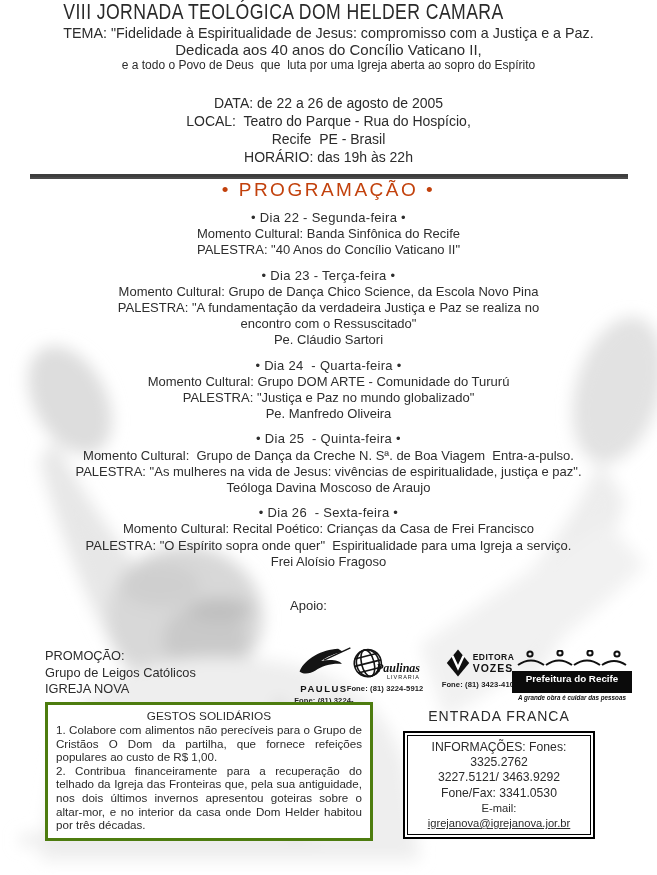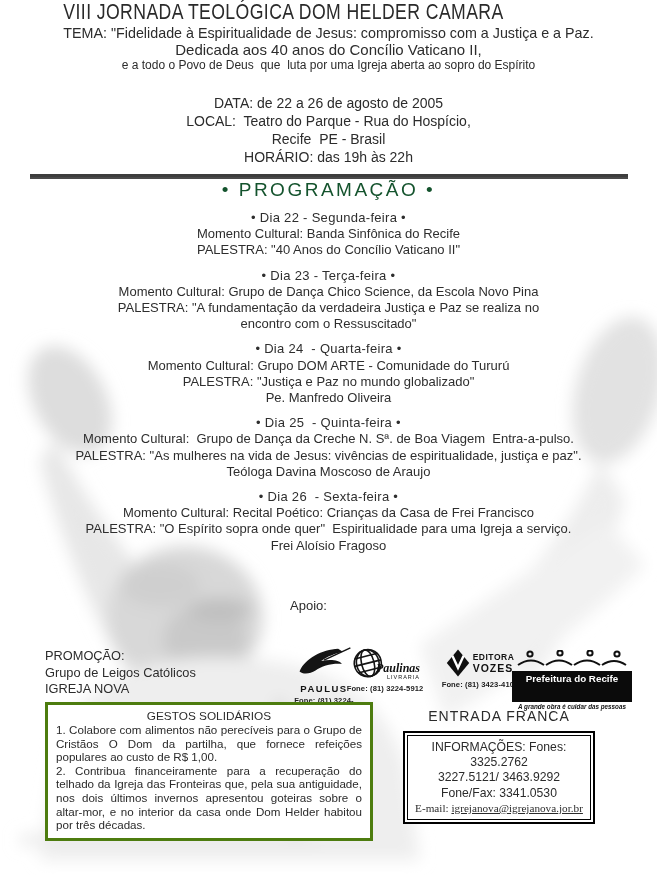--- a/index.html
+++ b/index.html
@@ -21,21 +21,21 @@
   .ded1  { margin-top:6px;  font-size:15px;   color:#2c2c2c; }
   .ded2  { margin-top:3px;  font-size:12px;   color:#2c2c2c; }
 
   .event-info { margin-top:22px; font-size:14px; line-height:18px; color:#2c2c2c; }
 
   .double-rule {
     margin:8px 29px 0 30px; height:4px;
     border-top:3px solid #3d3d3d; border-bottom:2px solid #4a4a4a;
   }
 
-  .prog-heading { margin-top:5px; font-size:19px; font-weight:500; letter-spacing:2.5px; color:#14532d; }
+  .prog-heading { margin-top:5px; font-size:19px; font-weight:500; letter-spacing:2.5px; color:#c2410c; }
 
   .day { margin-top:9px; font-size:13px; line-height:16.2px; color:#2e2e2e; }
   .day .day-header { letter-spacing:0.3px; }
 
   .bottom-zone { position:absolute; inset:0; z-index:2; }
   .bottom-zone p { margin:0; white-space:pre-wrap; }
 
   .apoio-label { position:absolute; left:290px; top:598px; font-size:13px; color:#2c2c2c; }
 
   .promocao { position:absolute; left:45px; top:648px; font-size:12.8px; line-height:16.5px; color:#2c2c2c; text-align:left; }
@@ -52,40 +52,40 @@
   .paulinas-name { font-family:"Liberation Serif", serif; font-style:italic; font-weight:bold; font-size:12px; line-height:11px; }
   .paulinas-sub  { font-size:5.5px; letter-spacing:1px; text-align:right; }
 
   .logo-vozes { left:437px; top:648px; width:86px; }
   .vozes-row { display:flex; align-items:center; justify-content:center; gap:3px; }
   .vozes-text { text-align:left; }
   .vozes-l1 { font-size:8.5px; font-weight:bold; letter-spacing:0.5px; }
   .vozes-l2 { font-size:10.5px; font-weight:bold; letter-spacing:1px; }
 
   .logo-prefeitura { left:512px; top:650px; width:120px; }
-  .pref-bar { background:#0b0b0b; color:#fff; font-size:9.8px; font-weight:bold; padding:2px 3px 18px; margin-top:1px; white-space:nowrap; }
+  .pref-bar { background:#0b0b0b; color:#fff; font-size:9.8px; font-weight:bold; padding:2px 3px 9px; margin-top:1px; white-space:nowrap; }
   .pref-tagline { font-size:6.3px; font-weight:bold; font-style:italic; margin-top:1px; color:#111; }
 
   .gestos-box {
     position:absolute; left:45px; top:702px; width:328px; min-height:103px;
     background:#fff; border:3px solid #4d7c0f; padding:4px 8px 6px; text-align:left;
   }
   .gestos-title { text-align:center; font-size:11.8px; color:#2b2b2b; margin-bottom:2px; }
   .gestos-body  { font-size:11.6px; line-height:13.6px; color:#2b2b2b; text-align:justify; }
 
   .entrada { position:absolute; left:403px; top:708px; width:192px; text-align:center;
              font-size:14px; letter-spacing:1px; color:#2b2b2b; }
 
   .info-box {
     position:absolute; left:403px; top:731px; width:192px; min-height:68px;
     background:#fff; border:2px solid #000;
     box-shadow: inset 0 0 0 2px #fff, inset 0 0 0 3px #000;
     padding:7px 4px 6px; text-align:center; font-size:12.2px; line-height:15.2px; color:#2b2b2b;
   }
-  .info-box .email-line { font-size:11.2px;font-family:Liberation Serif, serif; }
+  .info-box .email-line { font-size:11.2px; }
   .email-link { text-decoration:underline; cursor:pointer; }
 </style>
 </head>
 <body>
 
 <div class="page">
 
   <svg class="bg-photo" width="657" height="875" viewBox="0 0 657 875">
     <defs>
         <filter id="soft" x="-30%" y="-30%" width="160%" height="160%">
@@ -129,20 +129,21 @@
       <p class="day-header">• Dia 22 - Segunda-feira •</p>
       <p>Momento Cultural: Banda Sinfônica do Recife</p>
       <p>PALESTRA: "40 Anos do Concílio Vaticano II"</p>
     </section>
 
     <section class="day">
       <p class="day-header">• Dia 23 - Terça-feira •</p>
       <p>Momento Cultural: Grupo de Dança Chico Science, da Escola Novo Pina</p>
       <p>PALESTRA: "A fundamentação da verdadeira Justiça e Paz se realiza no</p>
       <p>encontro com o Ressuscitado"</p>
+      <p>Pe. Cláudio Sartori</p>
     </section>
 
     <section class="day">
       <p class="day-header">• Dia 24  - Quarta-feira •</p>
       <p>Momento Cultural: Grupo DOM ARTE - Comunidade do Tururú</p>
       <p>PALESTRA: "Justiça e Paz no mundo globalizado"</p>
       <p>Pe. Manfredo Oliveira</p>
     </section>
 
     <section class="day">

